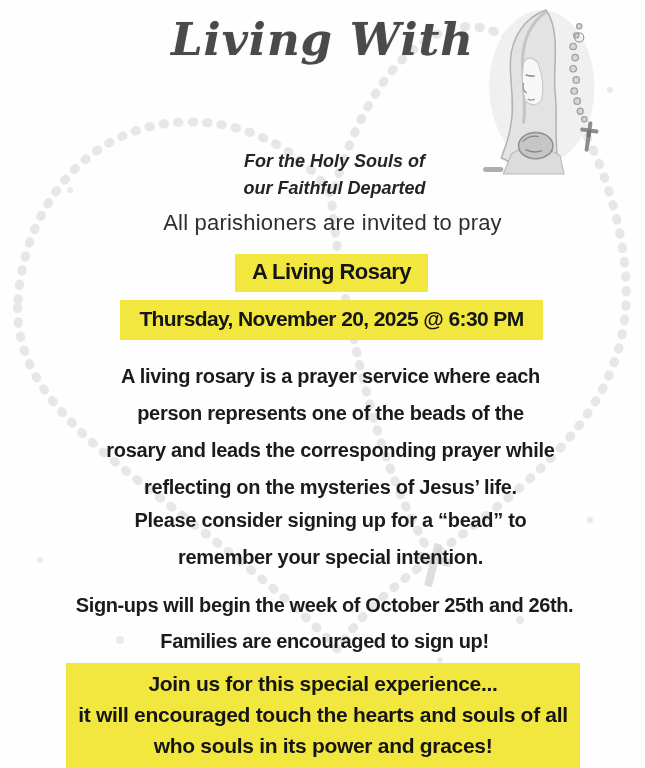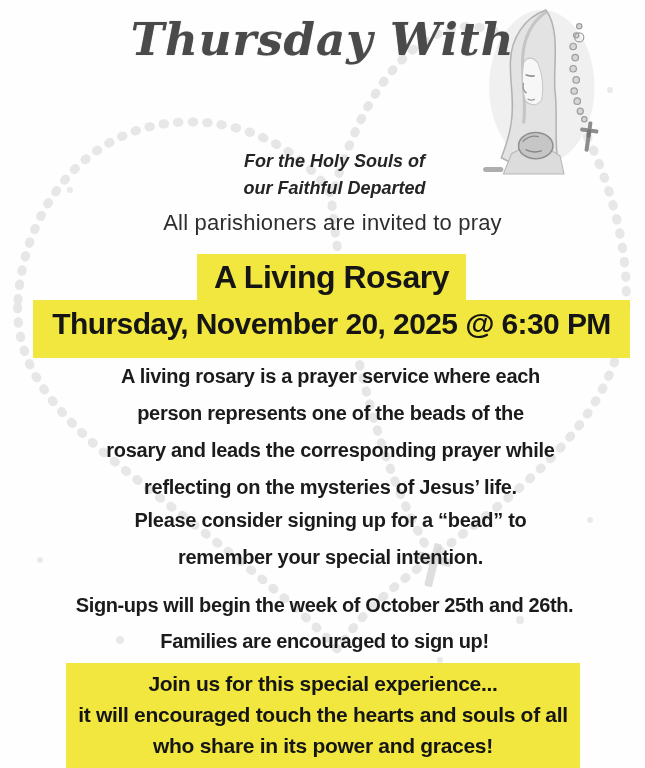--- a/index.html
+++ b/index.html
@@ -32,22 +32,22 @@
     font-size:22px;font-weight:400;color:#2e2e2e;letter-spacing:.2px;
     transform:translateX(10px);
   }
   .hl-wrap{position:absolute;left:0;width:100%;text-align:center;transform:translateX(9px);}
   .hl-wrap.first{top:254px;}
   .hl-wrap.second{top:300px;}
   .hl{
     display:inline-block;background:var(--highlight-yellow,#f2e73e);
     font-weight:bold;color:#151515;
   }
-  .hl1{font-size:32px;letter-spacing:-.5px;padding:5px 17px 7px;}
-  .hl2{font-size:30px;letter-spacing:-.6px;padding:7px 19px 17px;}
+  .hl1{font-size:22px;letter-spacing:-.5px;padding:5px 17px 7px;}
+  .hl2{font-size:21px;letter-spacing:-.6px;padding:7px 19px 9px;}
 
   .bold-center{
     position:absolute;left:0;width:100%;text-align:center;
     font-size:20px;font-weight:bold;letter-spacing:-.3px;color:#1b1b1b;
     transform:translateX(8px);
   }
   .desc{top:358px;line-height:37px;}
   .ask{top:502px;line-height:37px;}
   .signups{top:587px;line-height:36px;font-size:20px;letter-spacing:-.4px;transform:translateX(2px);}
 
@@ -122,21 +122,21 @@
     <circle cx="95" cy="33" r="4.5" fill="none" stroke="#9d9d9d" stroke-width="1.2"></circle>
     <g fill="#8d8d8d" transform="rotate(8 104 132)">
       <rect x="102" y="116" width="4" height="30" rx="1.5"></rect>
       <rect x="95" y="123" width="18" height="4" rx="1.5"></rect>
       <ellipse cx="104" cy="128" rx="2.2" ry="4.5" fill="#777777"></ellipse>
     </g>
     <rect x="0" y="161" width="20" height="5" rx="2.5" fill="#aeaeae"></rect>
   </svg>
 
   <div class="title-block">
-    <div class="title-line1">Thursday With</div>
+    <div class="title-line1">Living With</div>
   </div>
 
   <div class="subtitle">
     <div>For the Holy Souls of</div>
     <div>our Faithful Departed</div>
   </div>
 
   <div class="invite">All parishioners are invited to pray</div>
 
   <div class="hl-wrap first">
@@ -160,16 +160,16 @@
   </div>
 
   <div class="bold-center signups">
     <div>Sign-ups will begin the week of October 25th and 26th.</div>
     <div>Families are encouraged to sign up!</div>
   </div>
 
   <div class="closing">
     <div>Join us for this special experience...</div>
     <div>it will encouraged touch the hearts and souls of all</div>
-    <div>who share in its power and graces!</div>
+    <div>who souls in its power and graces!</div>
   </div>
 
 </div>
 
 </body></html>

